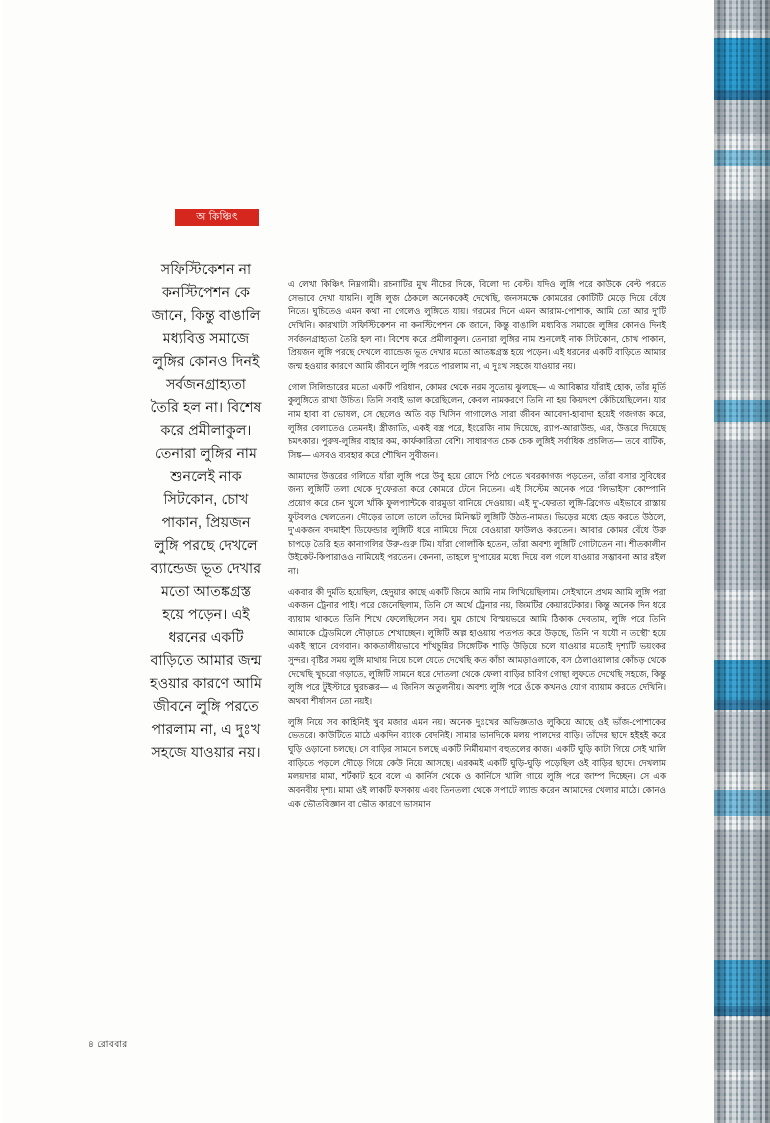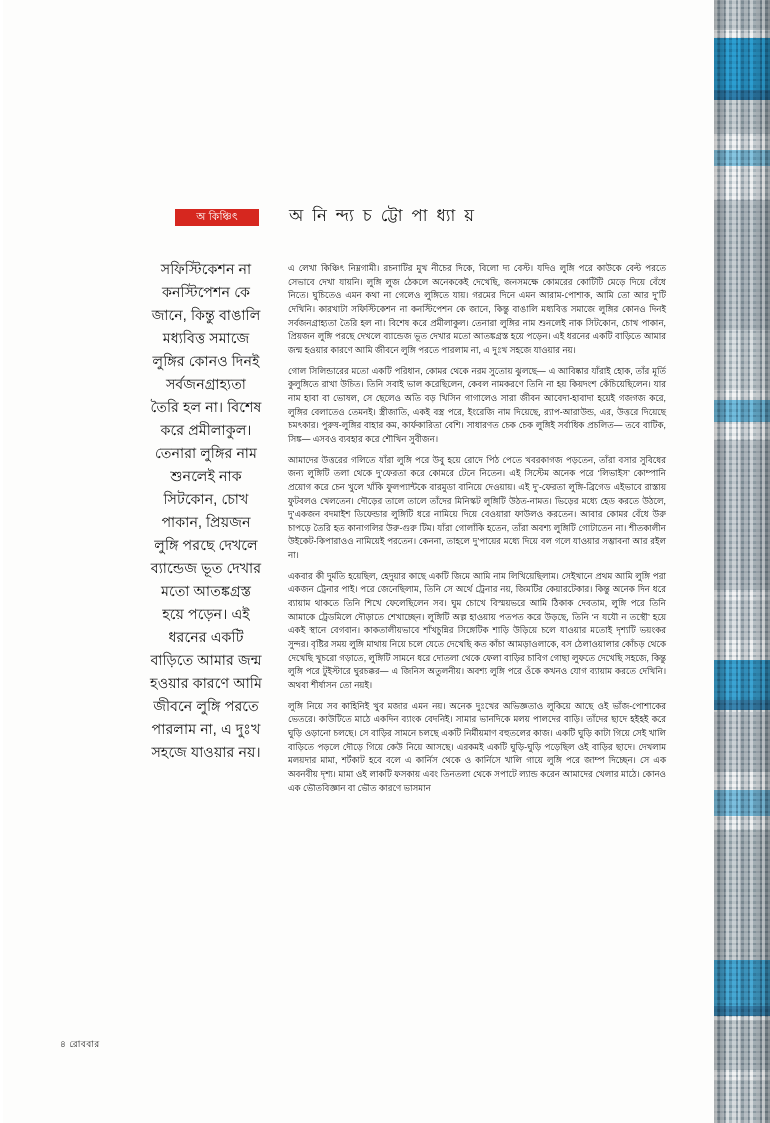--- a/index.html
+++ b/index.html
@@ -123,41 +123,40 @@
     color: #141414;
   }
   .para {
     font-size: 8.7px;
     line-height: 1.57;
     text-align: justify;
     text-justify: inter-word;
     margin: 0 0 7px 0;
     hyphens: auto;
   }
-  .para.first { margin-top: 0; }
+  .para.first { margin-top: 16px; }
 
   .footer-pagenum {
     position: absolute;
-    left: 60px;
+    left: 88px;
     bottom: 34px;
     font-size: 9px;
     color: #222;
     letter-spacing: 0.4px;
   }
 </style>
 </head>
 <body>
 
 <div class="page">
 
   <div class="content">
 
     <div class="kilobyte-tag">অ কি‌ঞ্চিৎ</div>
 
-    <div class="byline">অ নি ন্দ্য  চ ট্টো পা ধ্যা য়</div>
 
     <div class="intro-col">সফিস্টিকেশন না কনস্টিপেশন কে জানে, কিন্তু বাঙালি মধ্যবিত্ত সমাজে লুঙ্গির কোনও দিনই সর্বজনগ্রাহ্যতা তৈরি হল না। বিশেষ করে প্রমীলাকুল। তেনারা লুঙ্গির নাম শুনলেই নাক সিটকোন, চোখ পাকান, প্রিয়জন লুঙ্গি পরছে দেখলে ব্যান্ডেজ ভূত দেখার মতো আতঙ্কগ্রস্ত হয়ে পড়েন। এই ধরনের একটি বাড়িতে আমার জন্ম হওয়ার কারণে আমি জীবনে লুঙ্গি পরতে পারলাম না, এ দুঃখ সহজে যাওয়ার নয়।</div>
 
     <div class="body-col">
       <p class="para first">এ লেখা কিঞ্চিৎ নিম্নগামী। রচনাটির মুখ নীচের দিকে, বিলো দ্য বেস্ট। যদিও লুঙ্গি পরে কাউকে বেল্ট পরতে সেভাবে দেখা যায়নি। লুঙ্গি লুজ ঠেকলে অনেককেই দেখেছি, জনসমক্ষে কোমরের কোটিটি মেড়ে দিয়ে বেঁধে নিতে। ঘুচিতেও এমন কথা না গেলেও লুঙ্গিতে যায়। গরমের দিনে এমন আরাম-পোশাক, আমি তো আর দু’টি দেখিনি। কারখাটা সফিস্টিকেশন না কনস্টিপেশন কে জানে, কিন্তু বাঙালি মধ্যবিত্ত সমাজে লুঙ্গির কোনও দিনই সর্বজনগ্রাহ্যতা তৈরি হল না। বিশেষ করে প্রমীলাকুল। তেনারা লুঙ্গির নাম শুনলেই নাক সিটকোন, চোখ পাকান, প্রিয়জন লুঙ্গি পরছে দেখলে ব্যান্ডেজ ভূত দেখার মতো আতঙ্কগ্রস্ত হয়ে পড়েন। এই ধরনের একটি বাড়িতে আমার জন্ম হওয়ার কারণে আমি জীবনে লুঙ্গি পরতে পারলাম না, এ দুঃখ সহজে যাওয়ার নয়।</p>
       <p class="para">গোল সিলিন্ডারের মতো একটি পরিধান, কোমর থেকে নরম সুতোয় ঝুলছে— এ আবিষ্কার যাঁরাই হোক, তাঁর মূর্তি কুলুঙ্গিতে রাখা উচিত। তিনি সবাই ভাল করেছিলেন, কেবল নামকরণে তিনি না হয় কিয়দংশ কেঁচিয়েছিলেন। যার নাম হাবা বা ভোষল, সে ছেলেও অতি বড় খিসিন গাগালেও সারা জীবন আবেদা-হাবাদা হয়েই গজগজ করে, লুঙ্গির বেলাতেও তেমনই। স্ত্রীজাতি, একই বস্ত্র পরে, ইংরেজি নাম দিয়েছে, র‌্যাপ-আরাউন্ড, এর, উত্তরে দিয়েছে চমৎকার। পুরুষ-লুঙ্গির বাহার কম, কার্ফকারিতা বেশি। সাধারণত চেক চেক লুঙ্গিই সর্বাধিক প্রচলিত— তবে বাটিক, সিঙ্ক— এসবও ব্যবহার করে শৌখিন সুবীজন।</p>
       <p class="para">আমাদের উত্তরের গলিতে যাঁরা লুঙ্গি পরে উবু হয়ে রোদে পিঠ পেতে খবরকাগজ পড়তেন, তাঁরা বসার সুবিধের জন্য লুঙ্গিটি তলা থেকে দু’ফেরতা করে কোমরে টেনে নিতেন। এই সিস্টেম অনেক পরে ‘লিভাইস’ কোম্পানি প্রয়োগ করে চেন খুলে খাঁকি ফুলপ্যান্টকে বারমুডা বানিয়ে দেওয়ায়। এই দু’-ফেরতা লুঙ্গি-ব্রিগেড এইভাবে রাস্তায় ফুটবলও খেলতেন। দৌড়ের তালে তালে তাঁদের মিনিস্কট লুঙ্গিটি উঠত-নামত। ভিড়ের মধ্যে হেড করতে উঠলে, দু’একজন বদমাইশ ডিফেন্ডার লুঙ্গিটি ধরে নামিয়ে দিয়ে বেওয়ারা ফাউলও করতেন। আবার কোমর বেঁধে উরু চাপড়ে তৈরি হত কানাগলির উরু-গুরু টিম। যাঁরা গোলাঁকি হতেন, তাঁরা অবশ্য লুঙ্গিটি গোটাতেন না। শীতকালীন উইকেট-কিপারাওও নামিয়েই পরতেন। কেননা, তাহলে দু’পায়ের মধ্যে দিয়ে বল গলে যাওয়ার সম্ভাবনা আর রইল না।</p>
       <p class="para">একবার কী দুর্মতি হয়েছিল, হেদুয়ার কাছে একটি জিমে আমি নাম লিখিয়েছিলাম। সেইখানে প্রথম আমি লুঙ্গি পরা একজন ট্রেনার পাই। পরে জেনেছিলাম, তিনি সে অর্থে ট্রেনার নয়, জিমটির কেয়ারটেকার। কিন্তু অনেক দিন ধরে ব্যায়াম থাকতে তিনি শিখে ফেলেছিলেন সব। ঘুম চোখে বিস্ময়ভরে আমি ঠিকাক দেবতাম, লুঙ্গি পরে তিনি আমাকে ট্রেডমিলে দৌড়াতে শেখাচ্ছেন। লুঙ্গিটি অল্প হাওয়ায় পতপত করে উড়ছে, তিনি ‘ন যযৌ ন তস্থৌ’ হয়ে একই স্থানে বেগবান। কাকতালীয়ভাবে শাঁখচুন্নির সিঙ্গেটিক শাড়ি উড়িয়ে চলে যাওয়ার মতোই দৃশ্যটি ভয়ংকর সুন্দর। বৃষ্টির সময় লুঙ্গি মাথায় নিয়ে চলে যেতে দেখেছি কত কাঁচা আমড়াওলাকে, বস ঠেলাওয়ালার কোঁচড় থেকে দেখেছি খুচরো গড়াতে, লুঙ্গিটি সামনে ধরে দোতলা থেকে ফেলা বাড়ির চাবিগ গোছা লুফতে দেখেছি সহজে, কিন্তু লুঙ্গি পরে টুইস্টারে ঘুরচক্কর— এ জিনিস অতুলনীয়। অবশ্য লুঙ্গি পরে ওঁকে কখনও যোগ ব্যায়াম করতে দেখিনি। অথবা শীর্ষাসন তো নয়ই।</p>
       <p class="para">লুঙ্গি নিয়ে সব কাহিনিই খুব মজার এমন নয়। অনেক দুঃখের অভিজ্ঞতাও লুকিয়ে আছে ওই ভাঁজ-পোশাকের ভেতরে। কাউটিতে মাঠে একদিন ব্যাংক বেদনিই। সামার ভানদিকে মলয় পালদের বাড়ি। তাঁদের ছাদে হইহই করে ঘুড়ি ওড়ানো চলছে। সে বাড়ির সামনে চলছে একটি নির্মীয়মাণ বহুতলের কাজ। একটি ঘুড়ি কাটা গিয়ে সেই খালি বাড়িতে পড়লে দৌড়ে গিয়ে কেউ নিয়ে আসছে। এরকমই একটি ঘুড়ি-ঘুড়ি পড়েছিল ওই বাড়ির ছাদে। দেখলাম মলয়দার মামা, শর্টকাট হবে বলে এ কার্নিস থেকে ও কার্নিসে খালি গায়ে লুঙ্গি পরে জাম্প দিচ্ছেন। সে এক অবনবীয় দৃশ্য। মামা ওই লাকটি ফসকায় এবং তিনতলা থেকে সপাটে ল্যান্ড করেন আমাদের খেলার মাঠে। কোনও এক ভৌতবিজ্ঞান বা ভৌত কারণে ভাসমান</p>
     </div>

